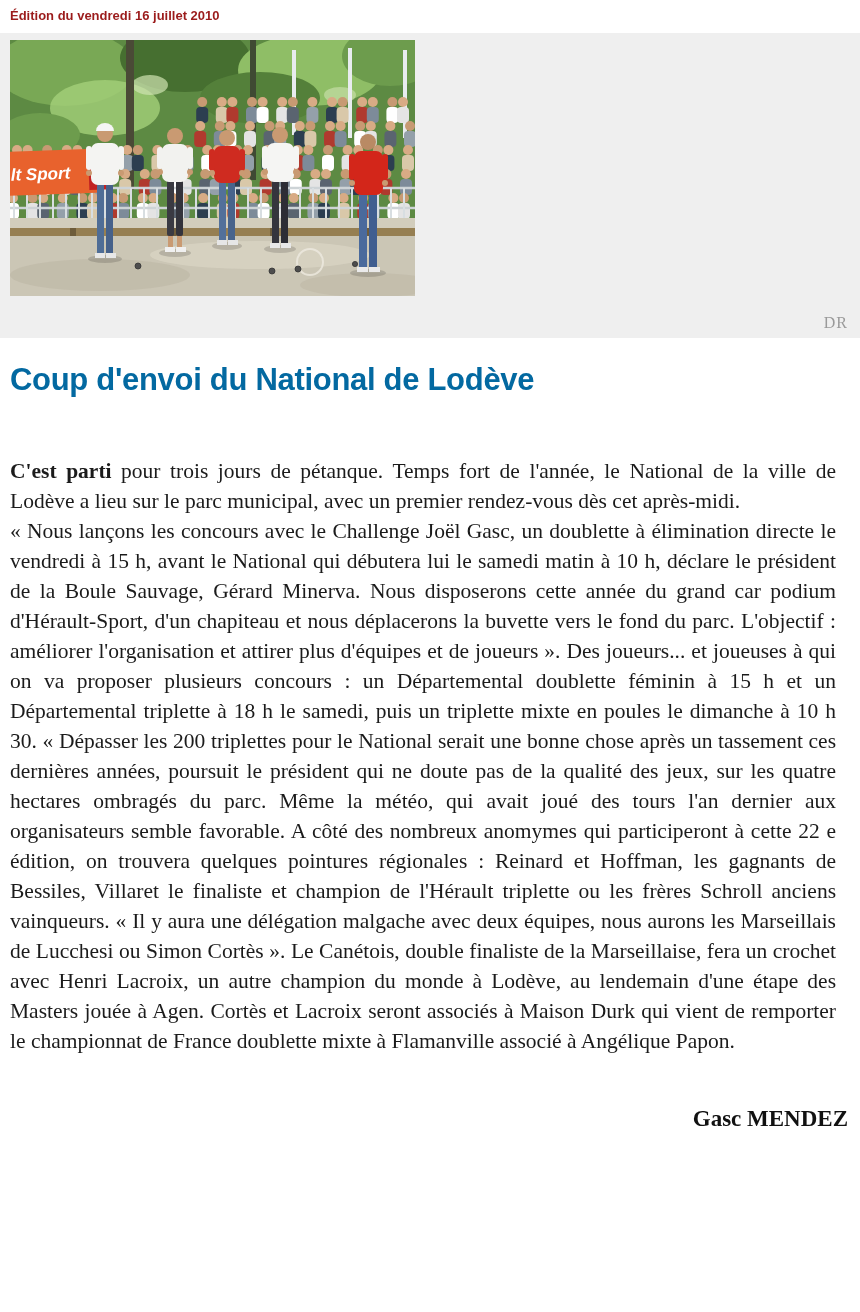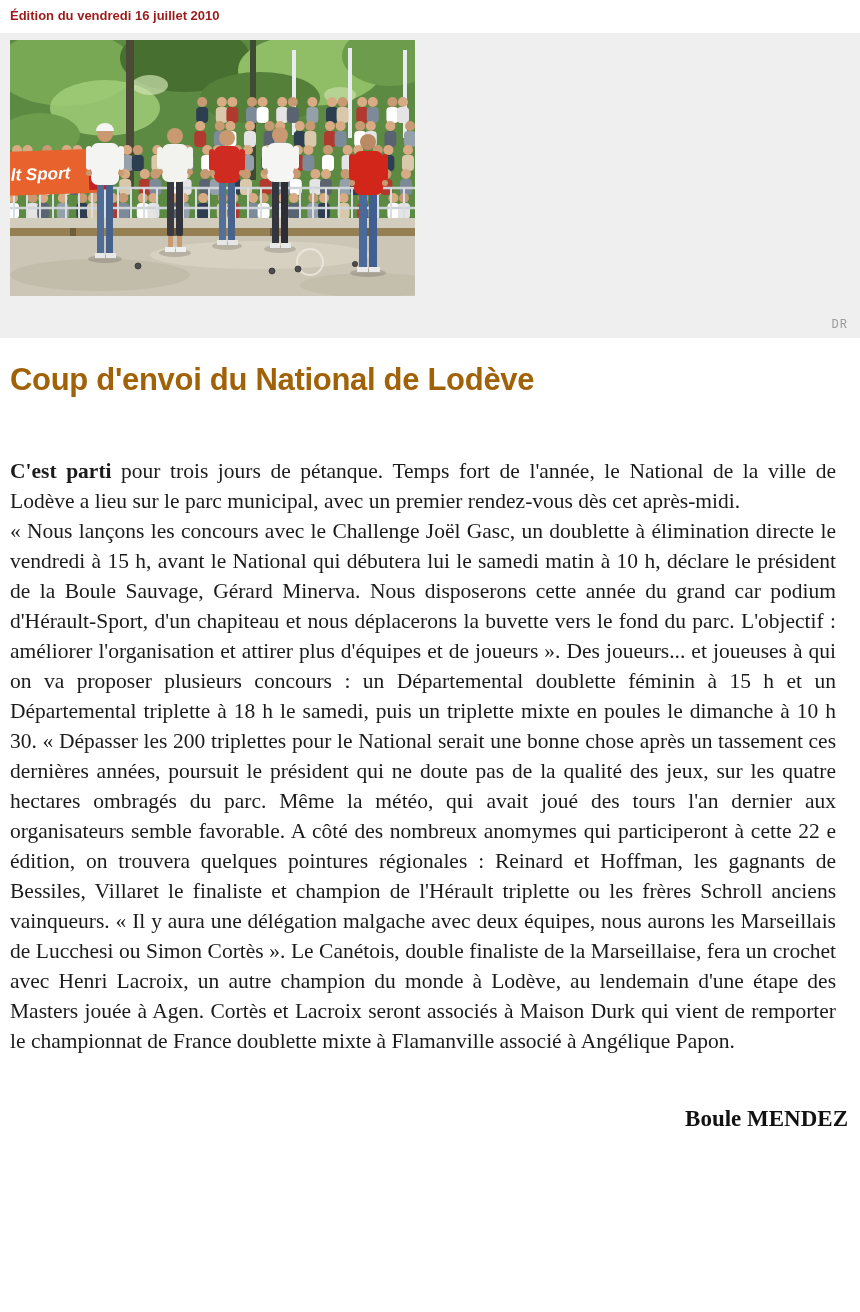--- a/index.html
+++ b/index.html
@@ -24,27 +24,27 @@
     position:relative;margin-top:10px;width:860px;height:305px;
     background:var(--band-gray);
   }
   .photo-frame{
     position:absolute;left:10px;top:7px;width:405px;height:256px;
     overflow:hidden;background:#5d8a43;
   }
   .photo-frame svg{display:block;}
   .credit{
     position:absolute;right:12px;bottom:6px;
-    font-family:Liberation Mono, monospace;font-size:12px;
+    font-family:Liberation Serif, serif;font-size:16px;
     color:var(--credit-gray);letter-spacing:1px;
   }
   .headline{
     margin:24px 10px 0 10px;
     font-family:"Liberation Sans", sans-serif;font-weight:bold;
-    font-size:31px;line-height:1.15;letter-spacing:-0.3px;color:#a16207;
+    font-size:31px;line-height:1.15;letter-spacing:-0.3px;color:#0369a1;
   }
   .article-body{
     margin:58px 24px 0 10px;
     font-size:21.5px;line-height:30px;text-align:justify;
   }
   .article-body p{margin:0;}
   .run-bold{font-weight:bold;}
   .run-italic{}
   .byline{
     margin:50px 12px 0 0;text-align:right;
@@ -441,15 +441,15 @@
     <div class="credit">DR</div>
   </div>
 
   <h1 class="headline">Coup d'envoi du National de Lodève</h1>
 
   <div class="article-body">
       <p><span class="run-bold">C'est parti</span><span class="run-normal"> pour trois jours de pétanque. Temps fort de l'année, le National de la ville de Lodève a lieu sur le parc municipal, avec un premier rendez-vous dès cet après-midi.</span></p>
       <p><span class="run-italic">« Nous lançons les concours avec le Challenge Joël Gasc, un doublette à élimination directe le vendredi à 15 h, avant le National qui débutera lui le samedi matin à 10 h,</span><span class="run-normal"> déclare le président de la Boule Sauvage, Gérard Minerva. Nous disposerons cette année du grand car podium d'Hérault-Sport, d'un chapiteau et nous déplacerons la buvette vers le fond du parc. L'objectif : améliorer l'organisation et attirer plus d'équipes et de joueurs ». Des joueurs... et joueuses à qui on va proposer plusieurs concours : un Départemental doublette féminin à 15 h et un Départemental triplette à 18 h le samedi, puis un triplette mixte en poules le dimanche à 10 h 30. « Dépasser les 200 triplettes pour le National serait une bonne </span><span class="run-italic">chose après un tassement ces dernières années,</span><span class="run-normal"> poursuit le président qui ne doute pas de la qualité des jeux, sur les quatre hectares ombragés du parc. Même la météo, qui avait joué des tours l'an dernier aux organisateurs semble favorable. A côté des nombreux anomymes qui participeront à cette 22 e édition, on trouvera quelques pointures régionales : Reinard et Hoffman, les gagnants de Bessiles, Villaret le finaliste et champion de l'Hérault triplette ou les frères Schroll anciens vainqueurs. </span><span class="run-italic">« Il y aura une délégation malgache avec deux équipes, nous aurons les Marseillais de Lucchesi ou Simon Cortès »</span><span class="run-normal">. Le Canétois, double finaliste de la Marseillaise, fera un crochet avec Henri Lacroix, un autre champion du monde à Lodève, au lendemain d'une étape des Masters jouée à Agen. Cortès et Lacroix seront associés à Maison Durk qui vient de remporter le championnat de France doublette mixte à Flamanville associé à Angélique Papon.</span></p>
     </div>
 
-  <div class="byline">Boule MENDEZ</div>
+  <div class="byline">Gasc MENDEZ</div>
 
 </div>
 
 </body></html>

